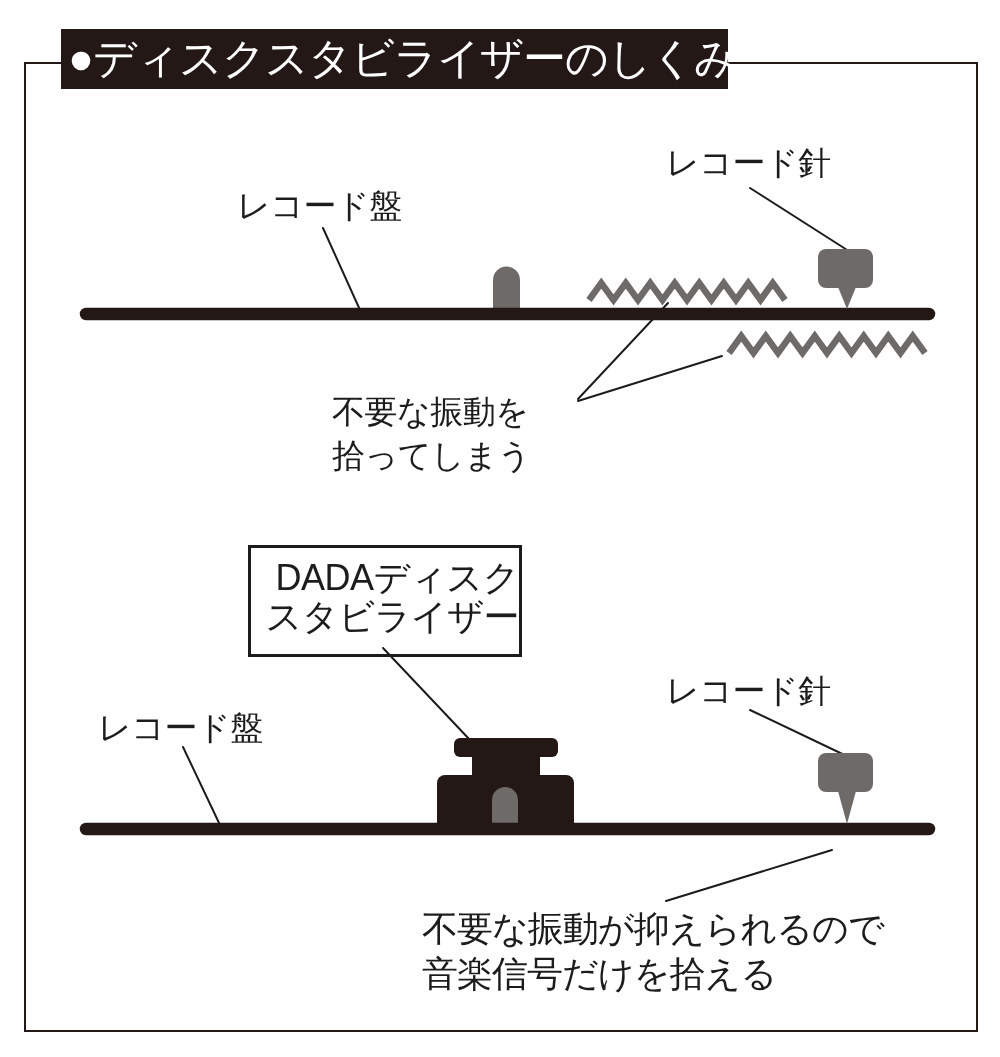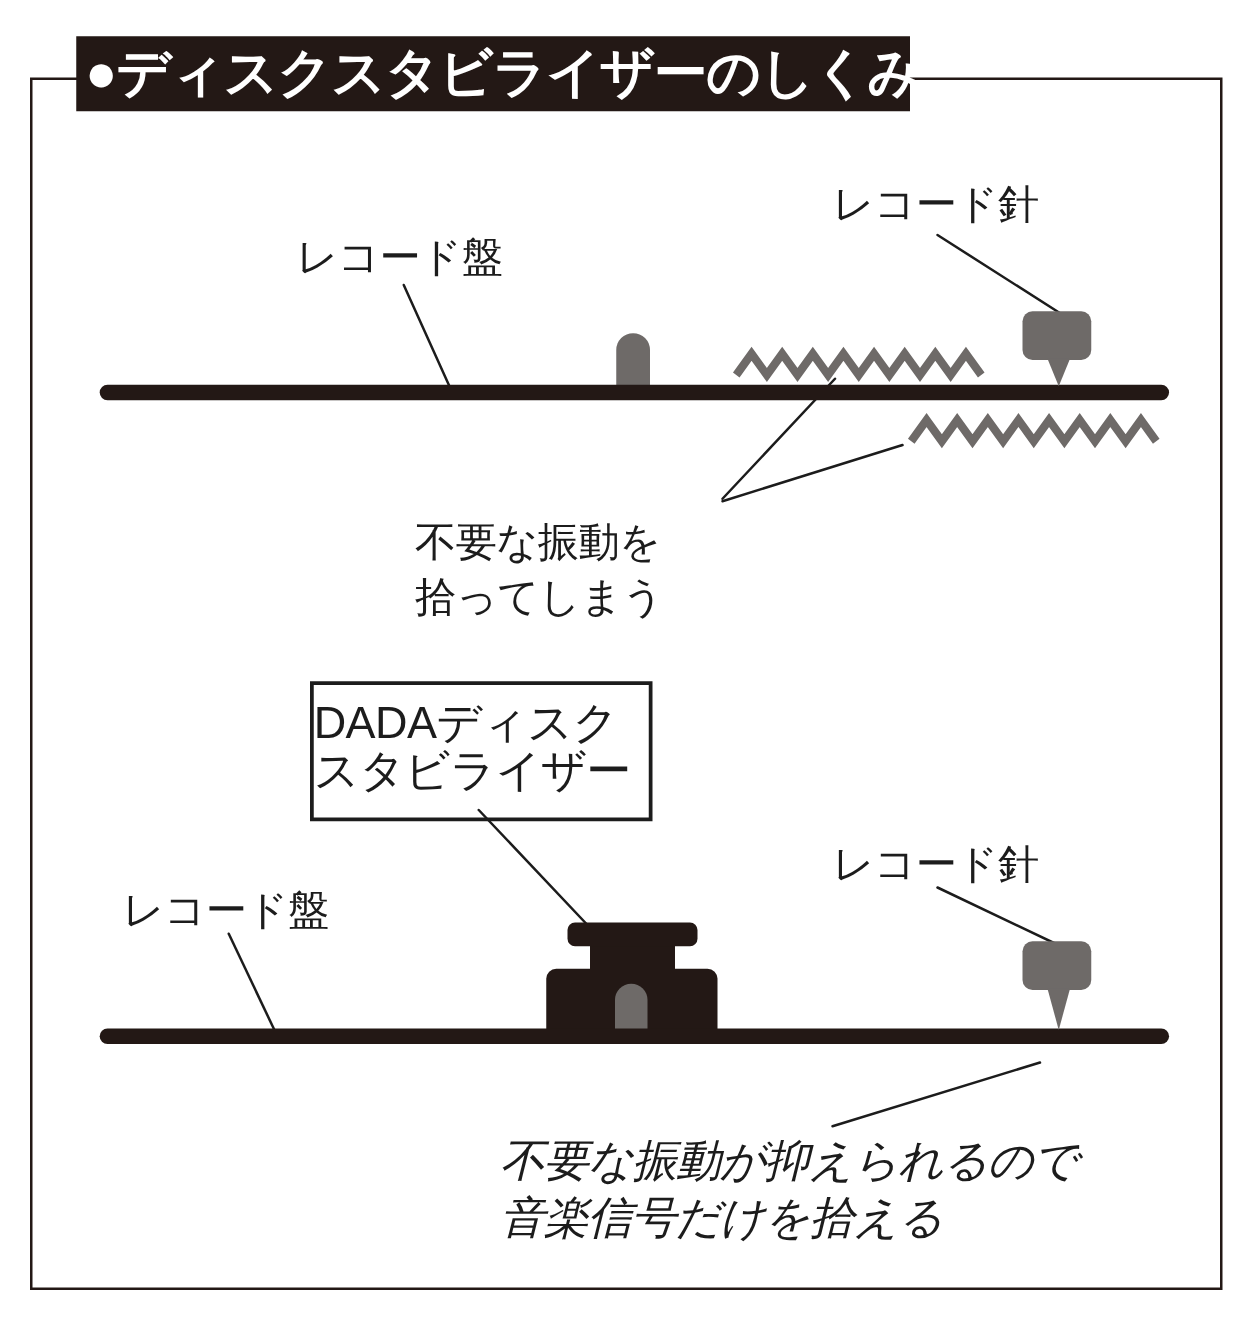--- a/index.html
+++ b/index.html
@@ -8,36 +8,36 @@
     font-family:"Liberation Sans",sans-serif;color:#1c1c1c;
   }
   .frame{
     position:absolute;left:24px;top:62px;width:950px;height:966px;
     border:2px solid #231815;background:transparent;
   }
   .titlebar{
     position:absolute;left:61px;top:29px;width:667px;height:60px;
     background:#231815;color:#ffffff;z-index:3;
     display:flex;align-items:center;padding-left:7px;box-sizing:border-box;
-    font-size:43px;font-weight:bold;letter-spacing:-1px;white-space:nowrap;
+    font-size:43px;font-weight:normal;letter-spacing:-1px;white-space:nowrap;
   }
   svg.art{position:absolute;left:0;top:0;z-index:2;}
   .record{stroke-width:12.5;stroke-linecap:round;}
   .ptr{stroke-width:2;stroke-linecap:round;}
   .zig{fill:none;stroke-width:6.5;stroke-linejoin:miter;}
   .lbl{
     position:absolute;z-index:4;font-size:33px;line-height:44px;
     letter-spacing:-0.5px;white-space:pre-line;color:#1c1c1c;
   }
   .lbl.small{font-size:36px;line-height:45px;letter-spacing:-1px;}
   .dada-box{
     position:absolute;left:248px;top:545px;width:268px;height:96px;z-index:4;
     border:3px solid #1c1c1c;box-sizing:content-box;
     font-size:36px;line-height:39px;letter-spacing:-0.5px;white-space:pre-line;
-    padding-top:10px;text-align:left;color:#1c1c1c;
+    padding-top:10px;text-align:right;color:#1c1c1c;
   }
 </style>
 </head>
 <body>
 
 <div class="stage">
 
   <div class="frame"></div>
 
   <div class="titlebar">
@@ -66,24 +66,24 @@
     <rect x="472" y="750" width="68" height="30" fill="#231815"></rect>
     <rect x="454" y="738" width="104" height="19" rx="6" fill="#231815"></rect>
     <path d="M492,829 v-29 a13,13 0 0 1 26,0 v29 z" fill="#6e6a68"></path>
     <line class="record" x1="86" y1="829" x2="929" y2="829" stroke="#231815"></line>
     <rect x="818" y="753" width="55" height="39" rx="8" fill="#6e6a68"></rect>
     <polygon points="838,791 856,791 847,824" fill="#6e6a68"></polygon>
   </svg>
 
   <div class="lbl" style="left:237px;top:184px;">レコード盤</div>
   <div class="lbl" style="left:666px;top:141px;">レコード針</div>
-  <div class="lbl" style="left:332px;top:390px;margin-top:22px;">不要な振動を
+  <div class="lbl" style="left:332px;top:390px;">不要な振動を
 拾ってしまう</div>
 
   <div class="dada-box">DADAディスク
 スタビライザー</div>
 
   <div class="lbl" style="left:98px;top:706px;">レコード盤</div>
   <div class="lbl" style="left:666px;top:669px;">レコード針</div>
-  <div class="lbl small" style="left:400px;top:906px;font-style:italic;">不要な振動が抑えられるので
+  <div class="lbl small" style="left:422px;top:906px;">不要な振動が抑えられるので
 音楽信号だけを拾える</div>
 
 </div>
 
 </body></html>

